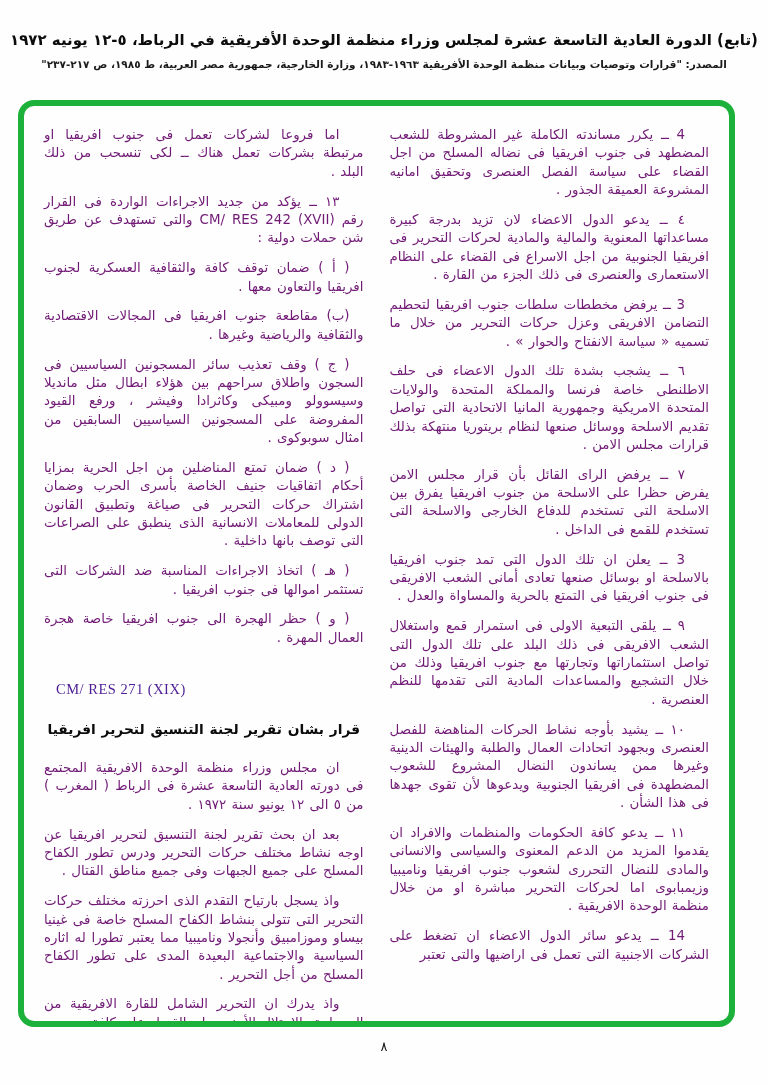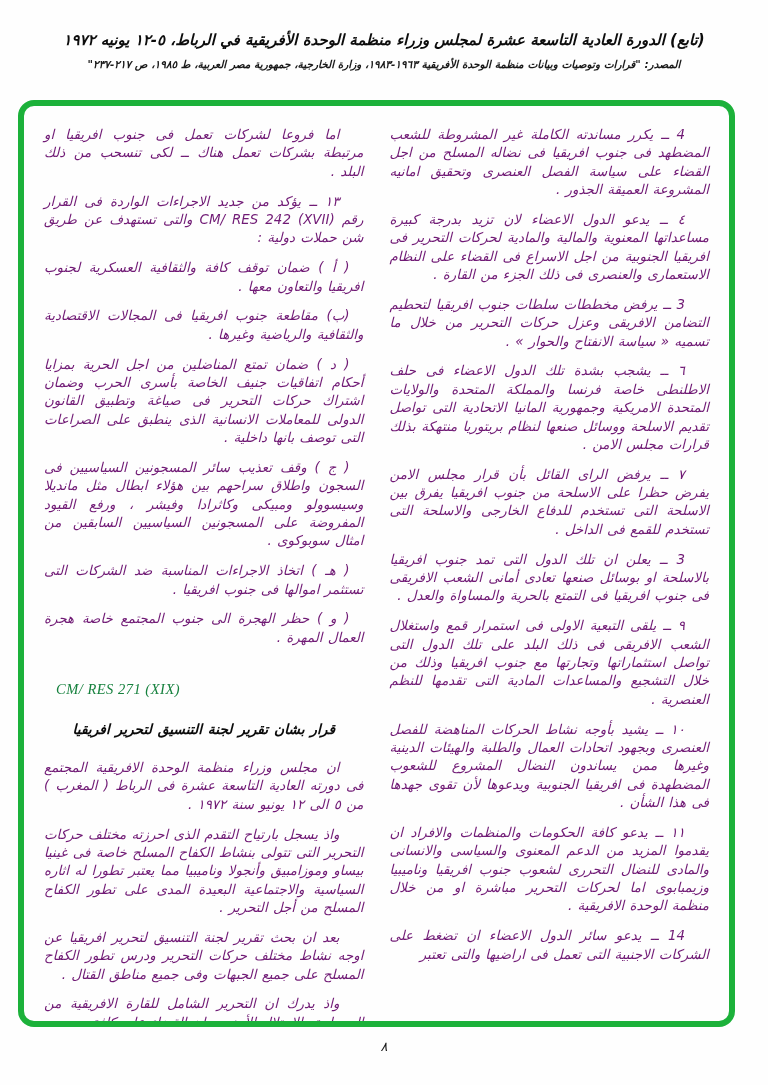--- a/index.html
+++ b/index.html
@@ -3,21 +3,21 @@
 <meta charset="utf-8">
 <style>
   * { box-sizing: border-box; margin: 0; padding: 0; }
   html, body {
     width: 768px; height: 1085px;
     background: #ffffff;
     font-family: "DejaVu Sans", sans-serif;
     color: #151515;
     overflow: hidden;
   }
-  .page { position: relative; width: 768px; height: 1085px; background: #fefefe; font-style: italic; }
+  .page { position: relative; width: 768px; height: 1085px; background: #fefefe; }
 
   
   .doc-header { text-align: center; direction: rtl; padding-top: 30px; }
   .doc-title {
     font-size: 15px; font-weight: bold; letter-spacing: 0;
     line-height: 1.4; color: #0c0c0c;
   }
   .doc-source {
     font-size: 10.5px; font-weight: bold; margin-top: 7px; color: #1a1a1a;
   }
@@ -44,21 +44,21 @@
     margin-bottom: 11.5px;
     word-spacing: 1px;
     color: #701a75;
   }
   .para.sub { text-indent: 14px; }
 
   .code-line {
     direction: ltr; text-align: left; text-indent: 0;
     font-family: "Liberation Serif", serif;
     font-size: 14.5px; letter-spacing: 0.5px;
-    color: #15803d;
+    color: #4c1d95;
     margin: 34px 0 22px 0;
     padding-left: 12px;
   }
   .res-title {
     text-indent: 0; text-align: right; text-align-last: center;
     font-weight: bold; font-size: 13.8px;
     margin-bottom: 20px; color: #0b0b0b;
   }
 
   
@@ -91,31 +91,31 @@
         <p class="para">١٠ ــ يشيد بأوجه نشاط الحركات المناهضة للفصل العنصرى وبجهود اتحادات العمال والطلبة والهيئات الدينية وغيرها ممن يساندون النضال المشروع للشعوب المضطهدة فى افريقيا الجنوبية ويدعوها لأن تقوى جهدها فى هذا الشأن .</p>
         <p class="para">١١ ــ يدعو كافة الحكومات والمنظمات والافراد ان يقدموا المزيد من الدعم المعنوى والسياسى والانسانى والمادى للنضال التحررى لشعوب جنوب افريقيا وناميبيا وزيمبابوى اما لحركات التحرير مباشرة او من خلال منظمة الوحدة الافريقية .</p>
         <p class="para">14 ــ يدعو سائر الدول الاعضاء ان تضغط على الشركات الاجنبية التى تعمل فى اراضيها والتى تعتبر</p>
       </div>
 
       <div class="col">
         <p class="para">اما فروعا لشركات تعمل فى جنوب افريقيا او مرتبطة بشركات تعمل هناك ــ لكى تنسحب من ذلك البلد .</p>
         <p class="para">١٣ ــ يؤكد من جديد الاجراءات الواردة فى القرار رقم CM/ RES 242 (XVII) والتى تستهدف عن طريق شن حملات دولية :</p>
         <p class="para sub">( أ ) ضمان توقف كافة والثقافية العسكرية لجنوب افريقيا والتعاون معها .</p>
         <p class="para sub">(ب) مقاطعة جنوب افريقيا فى المجالات الاقتصادية والثقافية والرياضية وغيرها .</p>
+        <p class="para sub">( ج ) وقف تعذيب سائر المسجونين السياسيين فى السجون واطلاق سراحهم بين هؤلاء ابطال مثل مانديلا وسيسوولو ومبيكى وكاثرادا وفيشر ، ورفع القيود المفروضة على المسجونين السياسيين السابقين من امثال سوبوكوى .</p>
         <p class="para sub">( د ) ضمان تمتع المناضلين من اجل الحرية بمزايا أحكام اتفاقيات جنيف الخاصة بأسرى الحرب وضمان اشتراك حركات التحرير فى صياغة وتطبيق القانون الدولى للمعاملات الانسانية الذى ينطبق على الصراعات التى توصف بانها داخلية .</p>
-        <p class="para sub">( ج ) وقف تعذيب سائر المسجونين السياسيين فى السجون واطلاق سراحهم بين هؤلاء ابطال مثل مانديلا وسيسوولو ومبيكى وكاثرادا وفيشر ، ورفع القيود المفروضة على المسجونين السياسيين السابقين من امثال سوبوكوى .</p>
         <p class="para sub">( هـ ) اتخاذ الاجراءات المناسبة ضد الشركات التى تستثمر اموالها فى جنوب افريقيا .</p>
-        <p class="para sub">( و ) حظر الهجرة الى جنوب المجتمع خاصة هجرة العمال المهرة .</p>
+        <p class="para sub">( و ) حظر الهجرة الى جنوب افريقيا خاصة هجرة العمال المهرة .</p>
 
         <div class="code-line">CM/ RES 271 (XIX)</div>
         <p class="para res-title">قرار بشان تقرير لجنة التنسيق لتحرير افريقيا</p>
 
         <p class="para">ان مجلس وزراء منظمة الوحدة الافريقية المجتمع فى دورته العادية التاسعة عشرة فى الرباط ( المغرب ) من ٥ الى ١٢ يونيو سنة ١٩٧٢ .</p>
+        <p class="para">بعد ان بحث تقرير لجنة التنسيق لتحرير افريقيا عن اوجه نشاط مختلف حركات التحرير ودرس تطور الكفاح المسلح على جميع الجبهات وفى جميع مناطق القتال .</p>
         <p class="para">واذ يسجل بارتياح التقدم الذى احرزته مختلف حركات التحرير التى تتولى بنشاط الكفاح المسلح خاصة فى غينيا بيساو وموزامبيق وأنجولا وناميبيا مما يعتبر تطورا له اثاره السياسية والاجتماعية البعيدة المدى على تطور الكفاح المسلح من أجل التحرير .</p>
-        <p class="para">بعد ان بحث تقرير لجنة التنسيق لتحرير افريقيا عن اوجه نشاط مختلف حركات التحرير ودرس تطور الكفاح المسلح على جميع الجبهات وفى جميع مناطق القتال .</p>
         <p class="para">واذ يدرك ان التحرير الشامل للقارة الافريقية من السيطرة والاحتلال الأجنبى وان القضاء على كافة</p>
       </div>
 
     </div>
   </div>
 
   <div class="page-number">٨</div>
 
 </div>
 

